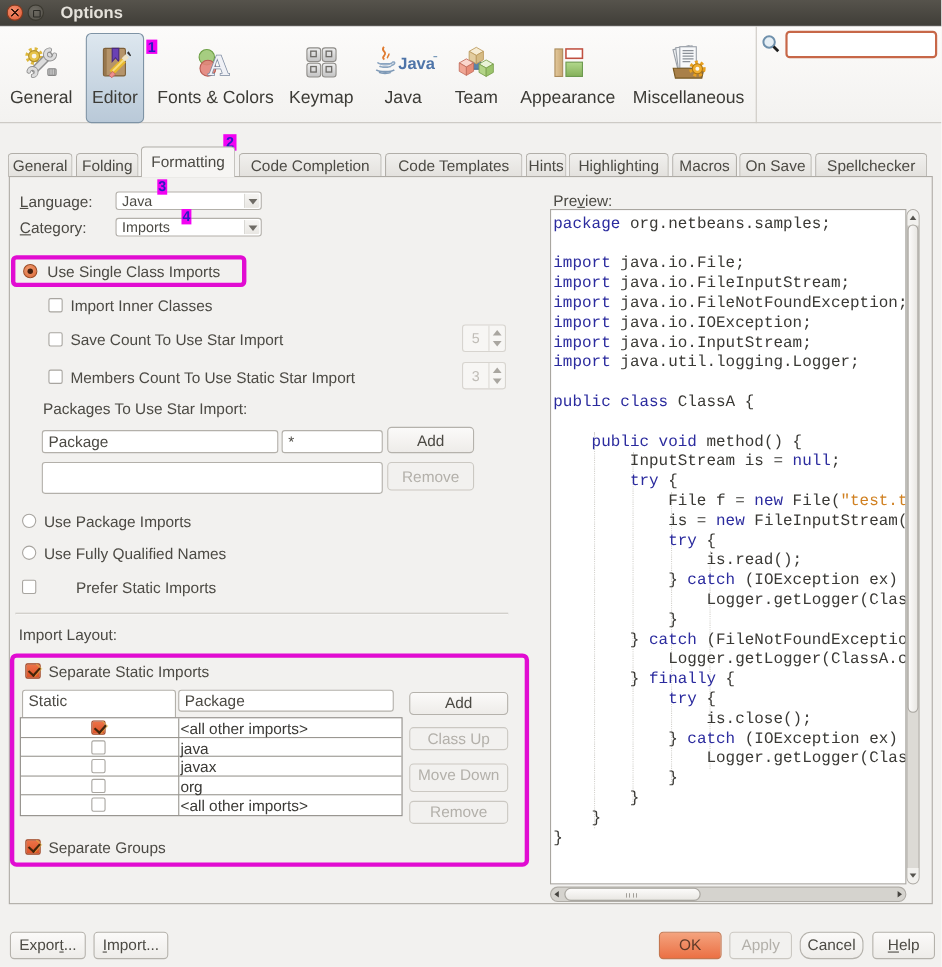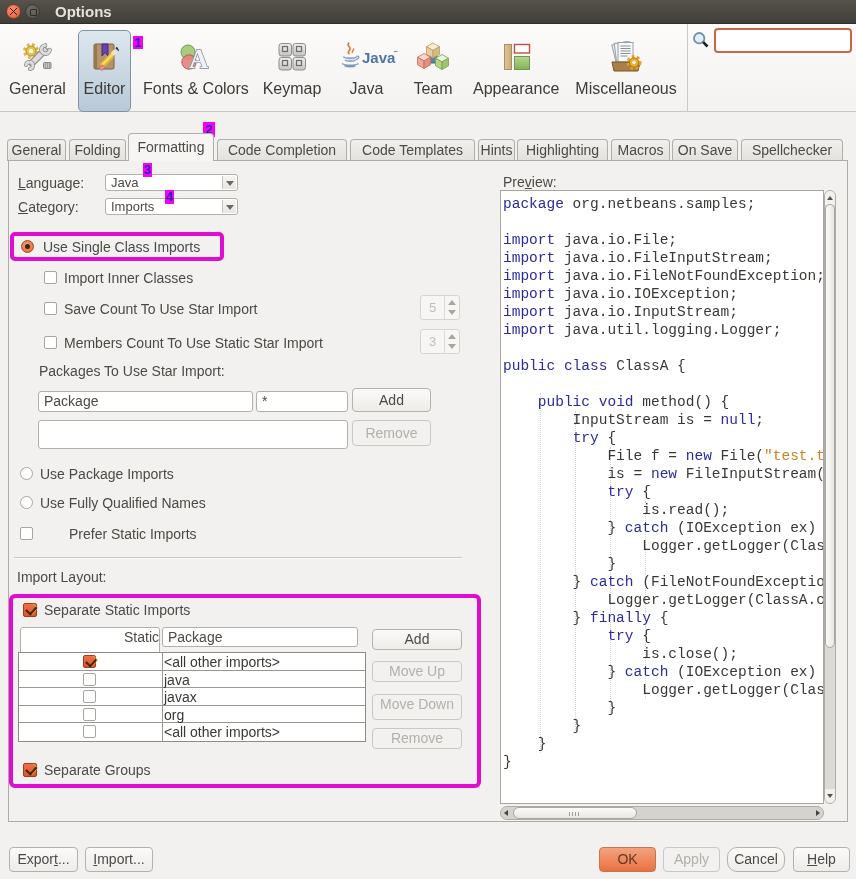--- a/index.html
+++ b/index.html
@@ -270,21 +270,21 @@
   <div class="radio" style="left:20px;top:467px;"></div>
   <div class="abs txt" style="left:40px;top:466px;">Use Package Imports</div>
   <div class="radio" style="left:20px;top:496px;"></div>
   <div class="abs txt" style="left:40px;top:495px;">Use Fully Qualified Names</div>
   <div class="checkbox" style="left:20px;top:527px;"></div>
   <div class="abs txt" style="left:40px;top:526px;margin-left:29px;">Prefer Static Imports</div>
   <div class="abs" style="left:14px;top:557px;width:448px;height:2px;background:#c9c6c0;border-bottom:1px solid #fbfaf9;box-sizing:border-box;"></div>
   <div class="abs txt" style="left:17px;top:569px;">Import Layout:</div>
   <div class="checkbox on big" style="left:23px;top:603px;"></div>
   <div class="abs txt" style="left:44px;top:602px;">Separate Static Imports</div>
-  <div class="field" style="left:20px;top:627px;width:140px;height:28px;line-height:18px;text-align:right;"><span class="ftxt">Static</span></div>
+  <div class="field" style="left:20px;top:627px;width:140px;height:28px;line-height:18px;"><span class="ftxt">Static</span></div>
   <div class="field" style="left:162px;top:627px;width:196px;height:20px;line-height:18px;"><span class="ftxt">Package</span></div>
   <div class="btn" style="left:372px;top:629px;width:90px;height:21px;line-height:19px;">Add</div>
   <div class="abs" id="imptable">
     <div class="trow">
         <span class="checkbox on" style="left:64px;top:2px;"></span>
         <span class="ttx">&lt;all other imports&gt;</span>
       </div>
     <div class="trow">
         <span class="checkbox" style="left:64px;top:2px;"></span>
         <span class="ttx">java</span>
@@ -296,21 +296,21 @@
     <div class="trow">
         <span class="checkbox" style="left:64px;top:2px;"></span>
         <span class="ttx">org</span>
       </div>
     <div class="trow last">
         <span class="checkbox" style="left:64px;top:2px;"></span>
         <span class="ttx">&lt;all other imports&gt;</span>
       </div>
     <div class="tdiv"></div>
   </div>
-  <div class="btn dis" style="left:372px;top:661px;width:90px;height:21px;line-height:19px;">Move Up</div>
+  <div class="btn dis" style="left:372px;top:661px;width:90px;height:21px;line-height:19px;">Class Up</div>
   <div class="btn dis" style="left:372px;top:694px;width:90px;height:26px;line-height:19px;">Move Down</div>
   <div class="btn dis" style="left:372px;top:728px;width:90px;height:21px;line-height:19px;">Remove</div>
   <div class="checkbox on big" style="left:23px;top:763px;"></div>
   <div class="abs txt" style="left:44px;top:762px;">Separate Groups</div>
   <div class="magenta" style="left:10px;top:232px;width:214px;height:29px;border-radius:5px;"></div>
   <div class="magenta" style="left:9px;top:594px;width:472px;height:194px;"></div>
   <div class="abs txt" style="left:503px;top:174px;">Pre<span class="mn">v</span>iew:</div>
   <div class="abs" id="preview">
     <div class="iguide" style="left:39px;top:202px;height:360px;"></div>
     <div class="iguide" style="left:74px;top:220px;height:320px;"></div>

